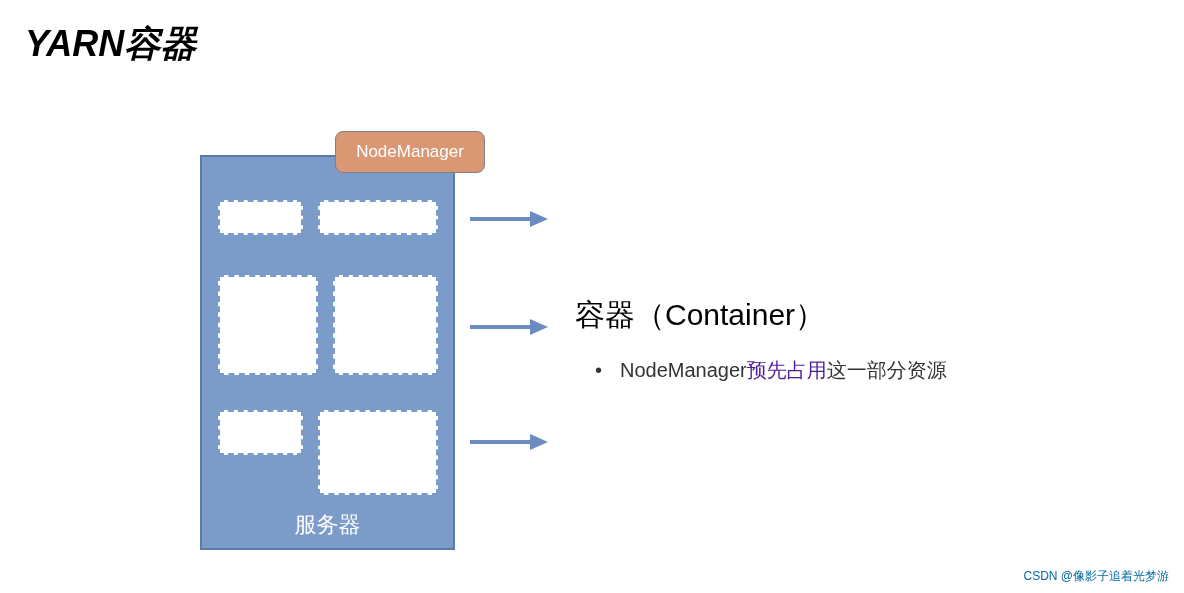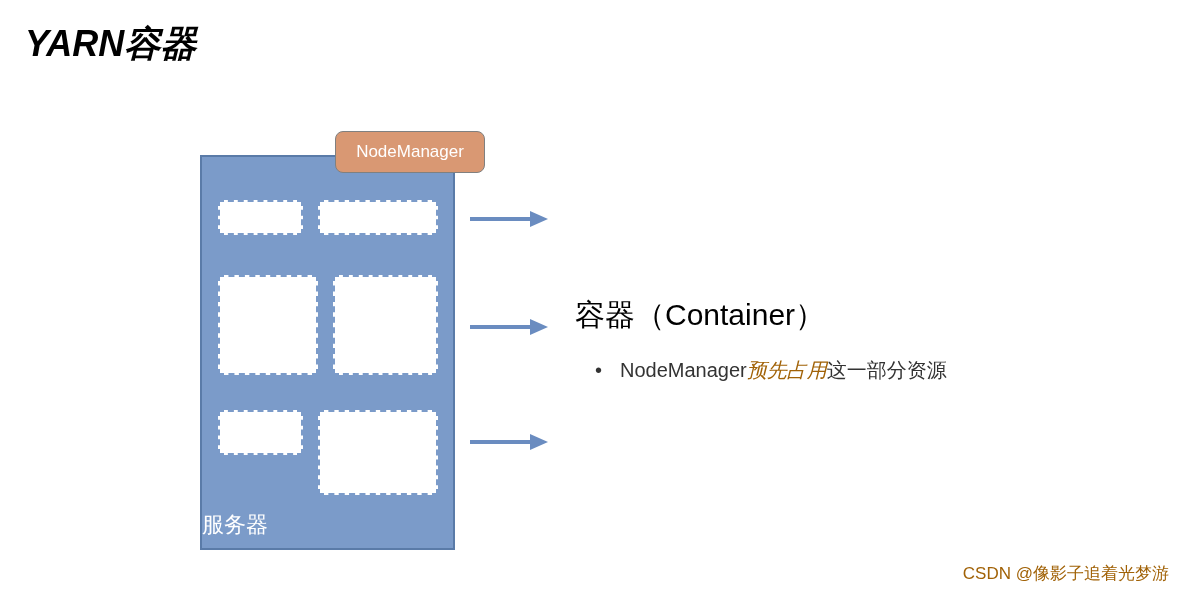--- a/index.html
+++ b/index.html
@@ -31,21 +31,21 @@
       width: 255px;
       height: 395px;
       background: #7b9bc9;
       border: 2px solid #5a7ba8;
     }
     .server-label {
       position: absolute;
       bottom: 8px;
       left: 0;
       right: 0;
-      text-align: left;
+      text-align: center;
       font-size: 22px;
       color: #ffffff;
     }
     .nodemanager {
       position: absolute;
       left: 335px;
       top: 131px;
       width: 150px;
       height: 42px;
       background: #d99873;
@@ -99,27 +99,27 @@
       line-height: 1.6;
       position: relative;
       padding-left: 25px;
     }
     .bullet-list li::before {
       content: "•";
       position: absolute;
       left: 0;
       font-size: 20px;
     }
-    .red { color: #a16207; font-style: italic; }
+    .red { color: #4c1d95; }
     .watermark {
       position: absolute;
       bottom: 8px;
       right: 15px;
-      font-size: 17px;
-      color: #a16207;
+      font-size: 12px;
+      color: #0369a1;
     }
   </style>
 </head>
 <body>
 
 <div class="title">YARN容器</div>
 
 <div class="server-box">
   <div class="server-label">服务器</div>
 </div>

